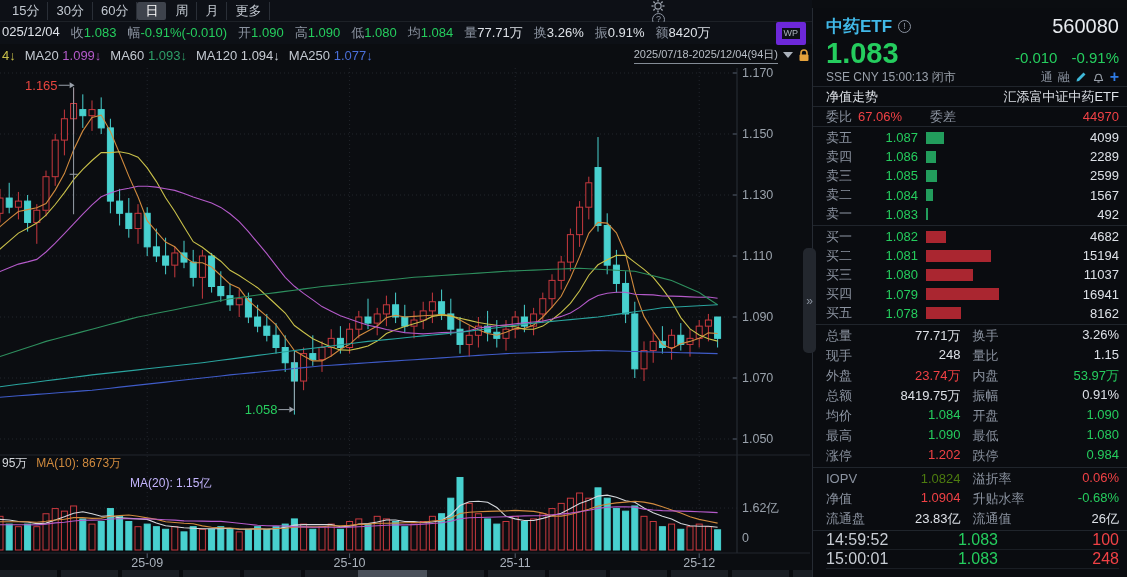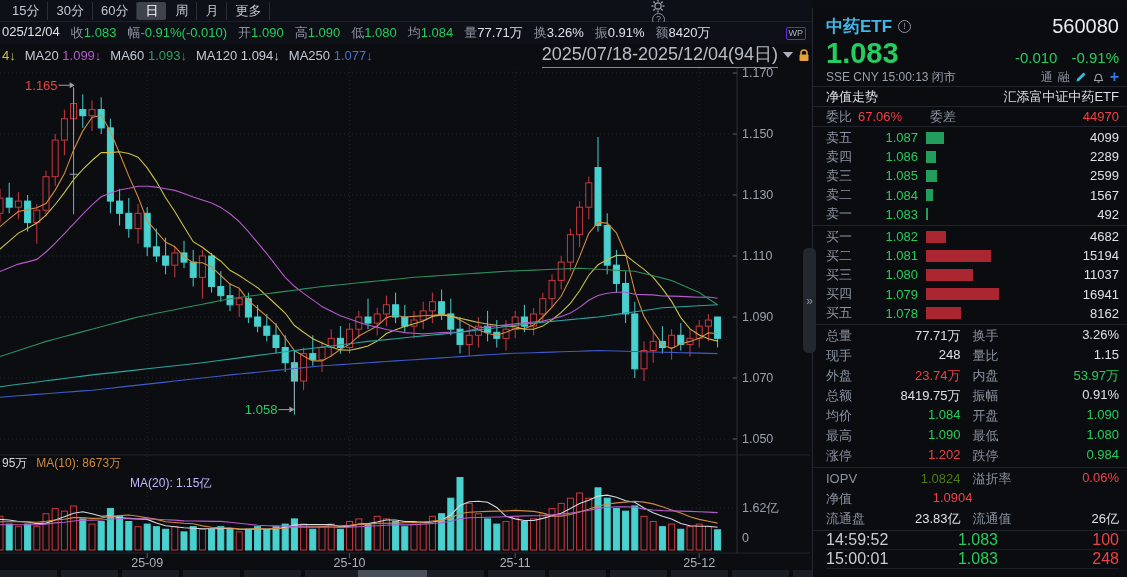--- a/index.html
+++ b/index.html
@@ -19,24 +19,24 @@
   .icnbox { display:inline-flex; align-items:center; justify-content:center; width:18px; }
   .helpcircle { display:inline-flex; width:13px; height:13px; border:1px solid #8b93a0; border-radius:50%;
     font-size:9px; color:#8b93a0; align-items:center; justify-content:center; margin:0 3px; }
   .chev { color:#9aa1ab; font-size:15px; padding:0 4px; }
   .row2 { position:relative; z-index:3; height:22px; display:flex; align-items:center; gap:11px;
     padding:0 2px; background:#0d1016; font-size:13px; white-space:nowrap; }
   .row3 { position:relative; z-index:3; height:22px; display:flex; align-items:center; gap:9px;
     padding:0 2px; background:transparent; font-size:13px; white-space:nowrap; }
   .gray { color:#8b93a0; } .r { color:#f04145; }
   .qfield span { letter-spacing:0; }
-  .wp { margin-left:auto; font-size:9px; color:#aab1bb; border:1px solid #6d28d9; border-radius:2px;
+  .wp { margin-left:auto; font-size:9px; color:#aab1bb; border:6px solid #6d28d9; border-radius:2px;
     padding:0 2px; line-height:11px; margin-right:4px; }
   .r3right { margin-left:auto; display:flex; align-items:center; gap:5px; }
-  .daterange { font-size:18px; color:#b8bec6; border-bottom:1px solid #848c96; padding-bottom:1px; }
+  .daterange { font-size:11px; color:#b8bec6; border-bottom:1px solid #848c96; padding-bottom:1px; }
   .tri-down { width:0; height:0; border-left:5px solid transparent; border-right:5px solid transparent;
     border-top:6px solid #aab1bb; }
   
   #chart { position:absolute; left:0; top:0; z-index:1; }
   .vol-legend { position:absolute; z-index:2; left:2px; top:455px; display:flex; gap:9px; font-size:12px; }
   .hscroll { position:absolute; left:0; bottom:0; width:812px; height:7px;
     background:repeating-linear-gradient(90deg,#1a1e24 0 57px,#0a0c10 57px 61px); }
   .hscroll .thumb { position:absolute; left:358px; top:0; width:69px; height:7px; background:#4a505a; }
   .divider-handle { position:absolute; left:803px; top:248px; width:13px; height:105px; z-index:4;
     background:#23272e; border-radius:5px; display:flex; align-items:center; justify-content:center;
@@ -666,20 +666,24 @@
           <span class="c">
             <span class="sl">溢折率</span>
             <span class="sv" style="color: rgb(240, 65, 69);">0.06%</span>
           </span>
         </div>
         <div class="srow">
           <span class="c">
             <span class="sl">净值</span>
             <span class="sv" style="color: rgb(240, 65, 69);">1.0904</span>
           </span>
+          <span class="c">
+            <span class="sl">升贴水率</span>
+            <span class="sv" style="color: rgb(37, 205, 94);">-0.68%</span>
+          </span>
         </div>
         <div class="srow">
           <span class="c">
             <span class="sl">流通盘</span>
             <span class="sv" style="color: rgb(221, 225, 231);">23.83亿</span>
           </span>
           <span class="c">
             <span class="sl">流通值</span>
             <span class="sv" style="color: rgb(221, 225, 231);">26亿</span>
           </span>

